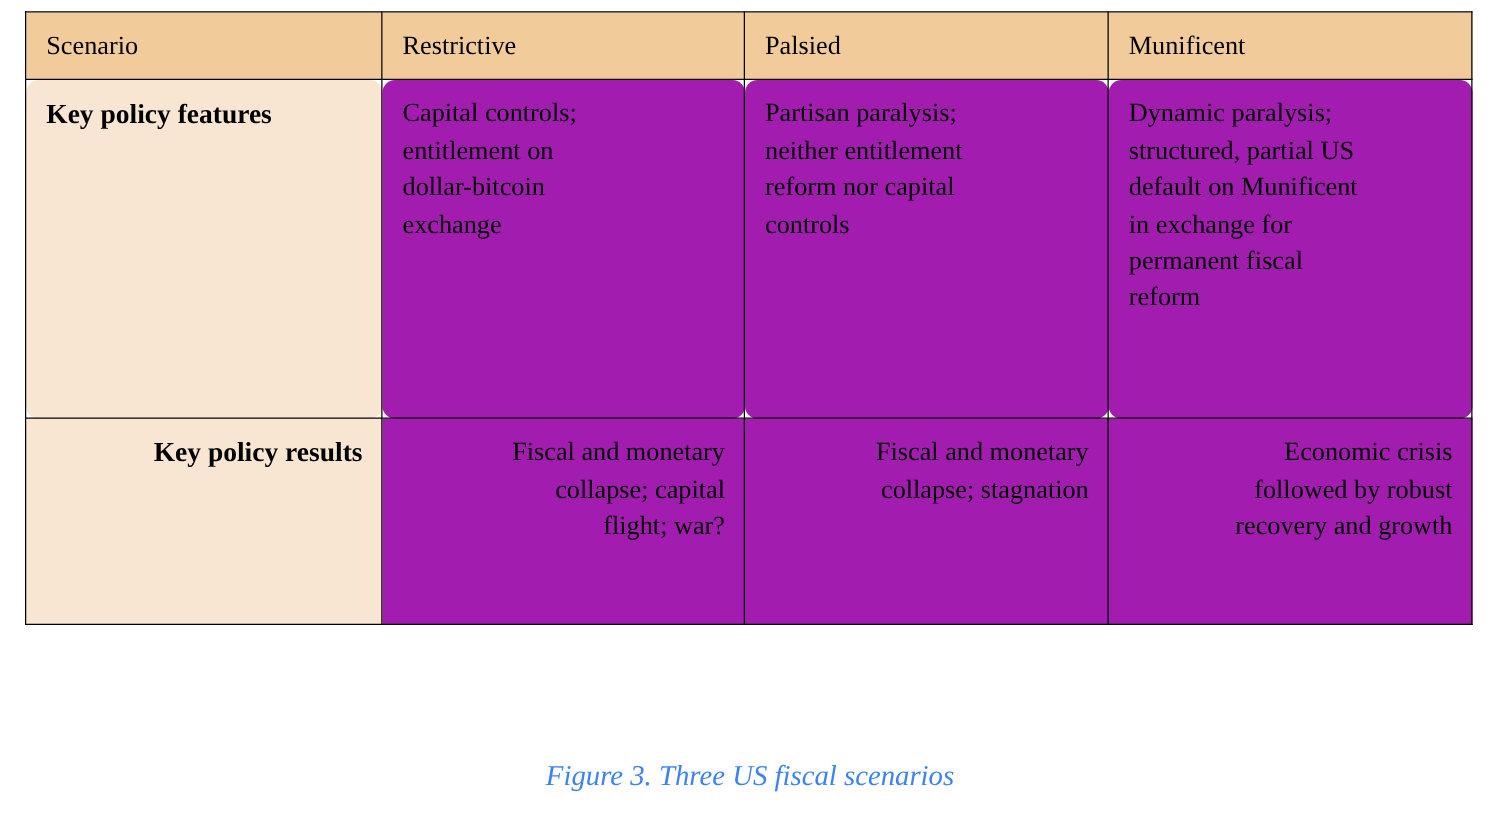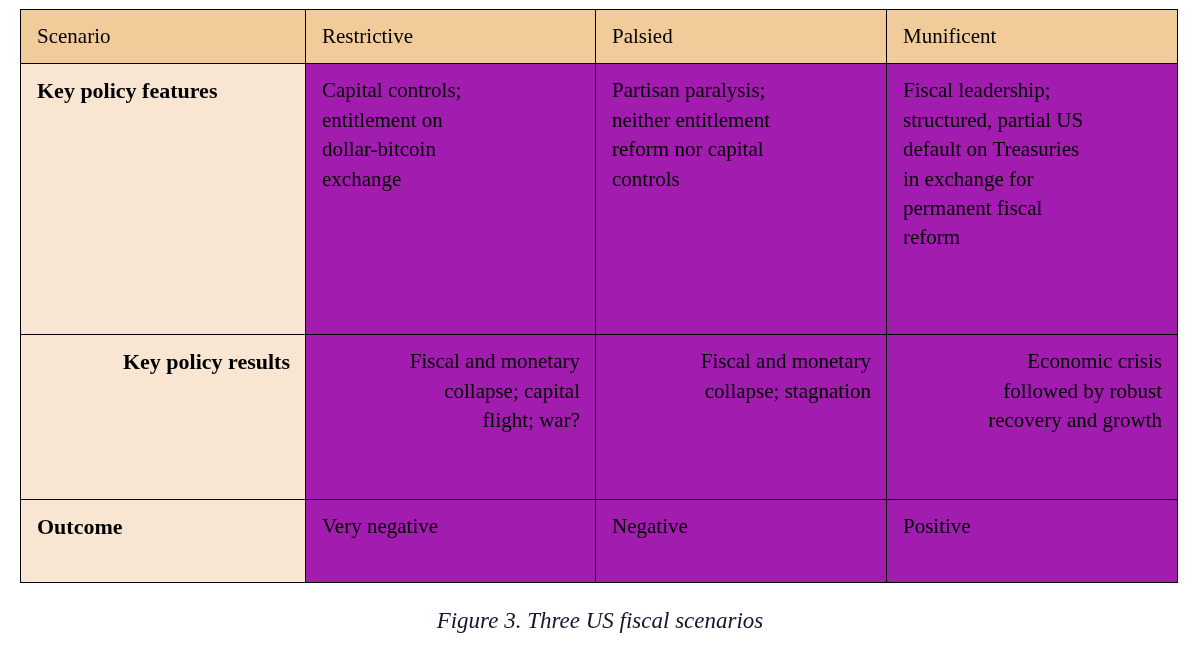--- a/index.html
+++ b/index.html
@@ -60,35 +60,35 @@
   tbody td {
     background: #a21caf;
   }
 
   tbody td.rowlabel {
     background: #f8e6d2;
     font-weight: bold;
     font-size: 22px;
   }
 
-  tr.row-features td { height: 246px; }
+  tr.row-features td { height: 246px; border-radius: 10px; }
   tr.row-results  td { height: 140px; text-align: right; }
   tr.row-outcome  td { height: 58px; }
 
   .cell-line { display: block; white-space: pre; }
 
   .figure-caption {
     position: absolute;
     left: 0;
     top: 608px;
     width: 1200px;
     text-align: center;
     font-style: italic;
     font-size: 23px;
-    color: #0f172a;
+    color: #3b82f6;
   }
 </style>
 </head>
 <body>
 
 <div class="page">
 
   <table class="scenario-table">
     <colgroup>
       <col class="col-label">
@@ -114,23 +114,23 @@
           <span class="cell-line">dollar-bitcoin</span>
           <span class="cell-line">exchange</span>
         </td>
         <td>
           <span class="cell-line">Partisan paralysis;</span>
           <span class="cell-line">neither entitlement</span>
           <span class="cell-line">reform nor capital</span>
           <span class="cell-line">controls</span>
         </td>
         <td>
-          <span class="cell-line">Fiscal leadership;</span>
+          <span class="cell-line">Dynamic paralysis;</span>
           <span class="cell-line">structured, partial US</span>
-          <span class="cell-line">default on Treasuries</span>
+          <span class="cell-line">default on Munificent</span>
           <span class="cell-line">in exchange for</span>
           <span class="cell-line">permanent fiscal</span>
           <span class="cell-line">reform</span>
         </td>
       </tr>
 
       <tr class="row-results">
         <td class="rowlabel">Key policy results</td>
         <td>
           <span class="cell-line">Fiscal and monetary</span>
@@ -141,25 +141,19 @@
           <span class="cell-line">Fiscal and monetary</span>
           <span class="cell-line">collapse; stagnation</span>
         </td>
         <td>
           <span class="cell-line">Economic crisis</span>
           <span class="cell-line">followed by robust</span>
           <span class="cell-line">recovery and growth</span>
         </td>
       </tr>
 
-      <tr class="row-outcome">
-        <td class="rowlabel">Outcome</td>
-        <td>Very negative</td>
-        <td>Negative</td>
-        <td>Positive</td>
-      </tr>
 
     </tbody>
   </table>
 
   <div class="figure-caption">Figure 3. Three US fiscal scenarios</div>
 
 </div>
 
 </body></html>

